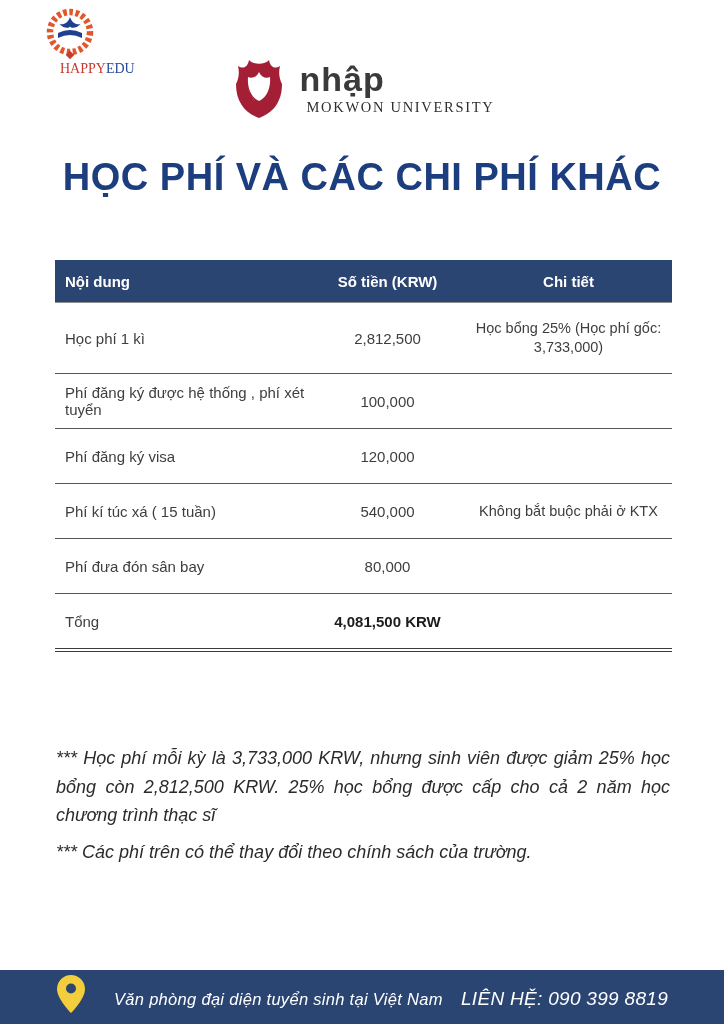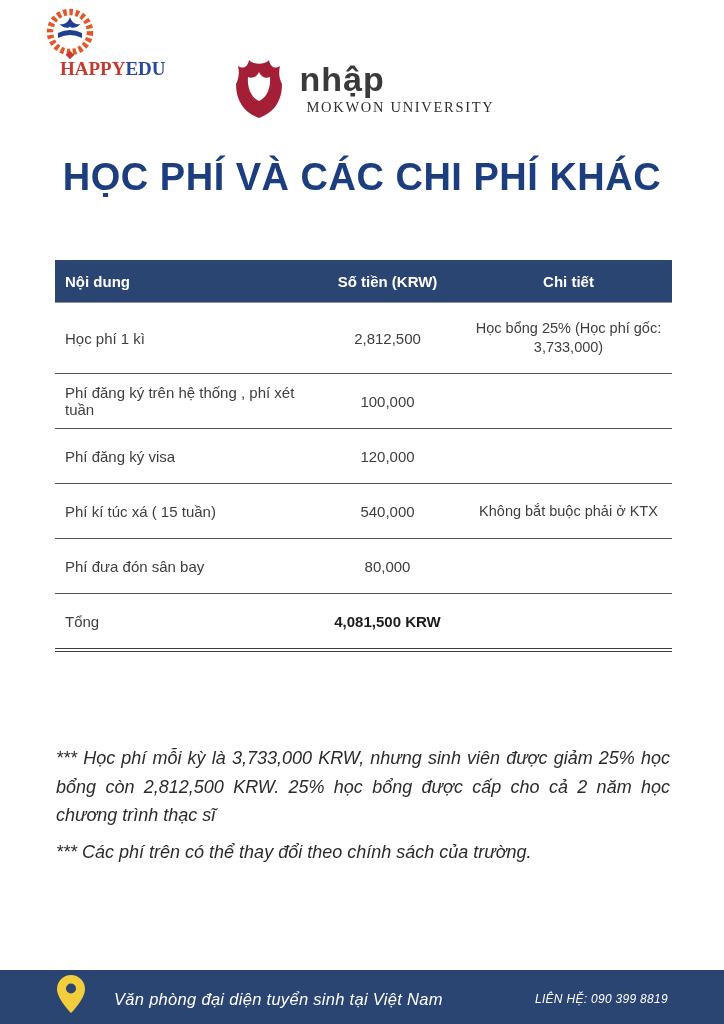--- a/index.html
+++ b/index.html
@@ -5,21 +5,21 @@
   html,body { margin:0; padding:0; background:#e9e9e9; }
   .page {
     position:relative; width:724px; height:1024px; margin:0 auto;
     background:#ffffff; overflow:hidden;
     font-family:"Liberation Sans", sans-serif;
   }
 
   
   .happyedu { position:absolute; left:22px; top:6px; width:96px; text-align:center; }
   .happyedu svg { display:block; margin:0 auto; }
-  .happyedu-text { font-family:"Liberation Serif", serif; font-weight:bold; font-size:19px; line-height:14px;margin-left:38px; }
+  .happyedu-text { font-family:"Liberation Serif", serif; font-weight:normal; font-size:14px; line-height:14px;margin-left:38px; }
   .happy { color:#C63B30; }
   .edu { color:#27499B; }
 
   
   .mokwon { position:absolute; left:0; right:0; top:56px; display:flex; justify-content:center; align-items:center; gap:12px; }
   .mokwon-textcol { text-align:left; }
   .mokwon-korean { font-size:34px; font-weight:bold; color:#3A3A3A; letter-spacing:1px; line-height:36px; }
   .mokwon-english { font-family:"Liberation Serif", serif; font-size:14.5px; color:#2F2F2F; letter-spacing:1.7px; margin-top:2px;margin-left:7px; }
 
   
@@ -62,21 +62,21 @@
     position:absolute; left:0; top:970px; width:724px; height:58px;
     background:#2B4573; color:#FFFFFF; font-style:italic;text-align:right;
   }
   .map-pin { position:absolute; left:57px; top:5px; }
   .footer-left {
     position:absolute; left:114px; top:50%; transform:translateY(-50%);
     font-size:16.5px; letter-spacing:0.3px;
   }
   .footer-right {
     position:absolute; right:56px; top:50%; transform:translateY(-50%);
-    font-size:12px; letter-spacing:0.3px;
+    font-size:19px; letter-spacing:0.3px;
   }
 </style>
 </head>
 <body>
 
 <div class="page">
 
   <div class="happyedu">
     <svg width="90" height="56" viewBox="0 0 90 56">
       <circle cx="45" cy="26" r="20" fill="none" stroke="#E2562B" stroke-width="6.5" stroke-dasharray="3.6 2.6"></circle>
@@ -116,21 +116,21 @@
         <th class="c3">Chi tiết</th>
       </tr>
     </thead>
     <tbody>
       <tr class="row-tall">
         <td class="c1">Học phí 1 kì</td>
         <td class="c2">2,812,500</td>
         <td class="c3">Học bổng 25% (Học phí gốc: 3,733,000)</td>
       </tr>
       <tr>
-        <td class="c1">Phí đăng ký trên hệ thống , phí xét tuần</td>
+        <td class="c1">Phí đăng ký được hệ thống , phí xét tuyển</td>
         <td class="c2">100,000</td>
         <td class="c3"></td>
       </tr>
       <tr>
         <td class="c1">Phí đăng ký visa</td>
         <td class="c2">120,000</td>
         <td class="c3"></td>
       </tr>
       <tr>
         <td class="c1">Phí kí túc xá ( 15 tuần)</td>

